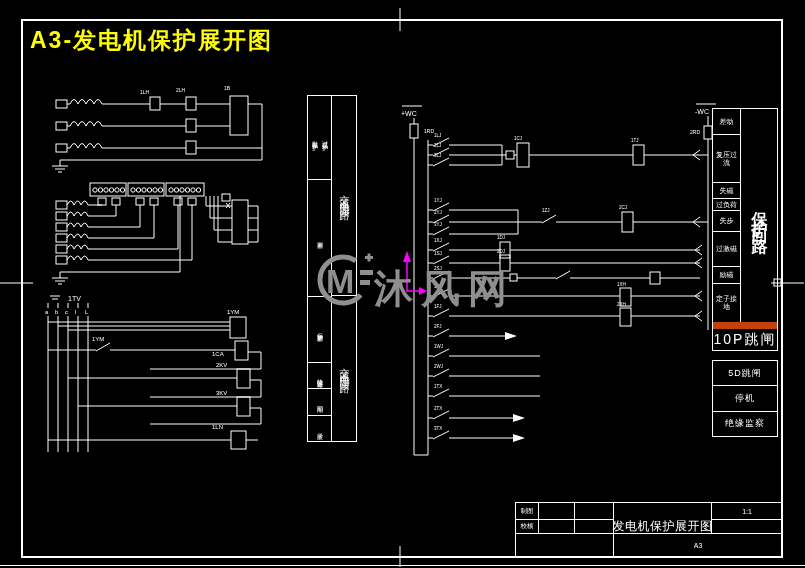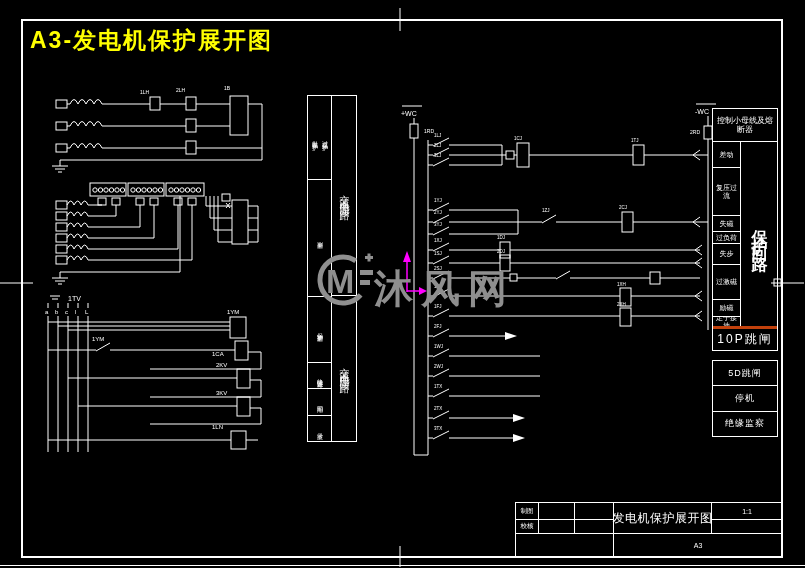--- a/index.html
+++ b/index.html
@@ -20,21 +20,21 @@
 
   
   .rt-box{position:absolute;left:712px;top:108px;width:66px;height:243px;border:1px solid #fff;display:flex;flex-direction:column;color:#fff;box-sizing:border-box;}
   .rt-header{height:30px;border-bottom:1px solid #fff;font-size:8px;line-height:9px;display:flex;align-items:center;justify-content:center;text-align:center;padding:1px;}
   .rt-body{flex:1;display:flex;min-height:0;}
   .rt-col-l{width:27px;border-right:1px solid #fff;display:flex;flex-direction:column;}
   .rt-col-r{flex:1;display:flex;align-items:center;justify-content:center;}
   .rcell{border-bottom:1px solid #fff;display:flex;align-items:center;justify-content:center;text-align:center;font-size:7px;line-height:8px;overflow:hidden;padding:0 1px;}
   .rcell:last-child{border-bottom:none;}
   .rt-main{writing-mode:vertical-rl;text-orientation:upright;font-size:16px;letter-spacing:9px;font-weight:bold;}
-  .rt-trip{height:21px;border-top:3px solid #c2410c;display:flex;align-items:center;justify-content:center;font-size:12px;letter-spacing:2px;}
+  .rt-trip{height:21px;border-top:7px solid #c2410c;display:flex;align-items:center;justify-content:center;font-size:14px;letter-spacing:2px;}
   .rt-box2{position:absolute;left:712px;top:360px;width:66px;height:77px;border:1px solid #fff;display:flex;flex-direction:column;color:#fff;box-sizing:border-box;}
   .rt2-row{flex:1;border-bottom:1px solid #fff;display:flex;align-items:center;justify-content:center;font-size:9px;letter-spacing:1px;text-align:right;}
   .rt2-row:last-child{border-bottom:none;}
 
   
   .title-block{position:absolute;left:515px;top:502px;width:268px;height:55px;border:1px solid #fff;color:#fff;box-sizing:border-box;}
   .tb-line{position:absolute;background:#fff;}
   .tb-text{position:absolute;display:flex;align-items:center;justify-content:center;}
 
   
@@ -414,21 +414,20 @@
       <div class="mcell" style="height:199px;">
           <span class="vtext">交流电流回路</span>
         </div>
       <div class="mcell" style="flex:1;">
           <span class="vtext">交流电压回路</span>
         </div>
     </div>
   </div>
 
   <div class="rt-box">
-    <div class="rt-header">控制小母线及熔断器</div>
     <div class="rt-body">
       <div class="rt-col-l">
         <div class="rcell" style="height:25px;">差动</div>
         <div class="rcell" style="height:47px;">复压过流</div>
         <div class="rcell" style="height:15px;">失磁</div>
         <div class="rcell" style="height:11px;">过负荷</div>
         <div class="rcell" style="height:20px;">失步</div>
         <div class="rcell" style="height:34px;">过激磁</div>
         <div class="rcell" style="height:16px;">励磁</div>
         <div class="rcell" style="flex:1;">定子接地</div>
@@ -449,21 +448,21 @@
   <div class="title-block">
     <div class="tb-line" style="left:22px;top:0;width:1px;height:30px;"></div>
     <div class="tb-line" style="left:58px;top:0;width:1px;height:30px;"></div>
     <div class="tb-line" style="left:97px;top:0;width:1px;height:55px;"></div>
     <div class="tb-line" style="left:195px;top:0;width:1px;height:30px;"></div>
     <div class="tb-line" style="left:0;top:16px;width:97px;height:1px;"></div>
     <div class="tb-line" style="left:195px;top:16px;width:72px;height:1px;"></div>
     <div class="tb-line" style="left:0;top:30px;width:267px;height:1px;"></div>
     <div class="tb-text" style="left:0;top:0;width:22px;height:16px;font-size:6.5px;">制图</div>
     <div class="tb-text" style="left:0;top:16px;width:22px;height:14px;font-size:6.5px;">校核</div>
-    <div class="tb-text" style="left:98px;top:0;width:97px;height:30px;font-size:12px;letter-spacing:0.5px;white-space:nowrap;">发电机保护展开图</div>
+    <div class="tb-text" style="left:98px;top:8px;width:97px;height:30px;font-size:12px;letter-spacing:0.5px;white-space:nowrap;">发电机保护展开图</div>
     <div class="tb-text" style="left:195px;top:0;width:72px;height:16px;font-size:7px;">1:1</div>
     <div class="tb-text" style="left:97px;top:30px;width:170px;height:25px;font-size:7px;">A3</div>
   </div>
 
   <div class="watermark">
     <svg width="58" height="60" viewBox="0 0 58 60">
       <circle cx="27" cy="30" r="23" stroke="#8f8f8f" stroke-width="5" fill="none" stroke-dasharray="105 40" transform="rotate(40 27 30)"></circle>
       <text x="10" y="43" font-size="34" font-weight="bold" fill="#8f8f8f" font-family="Liberation Sans, sans-serif">M</text>
       <rect x="44" y="20" width="13" height="5" fill="#8f8f8f"></rect>
       <rect x="44" y="30" width="10" height="5" fill="#8f8f8f"></rect>

